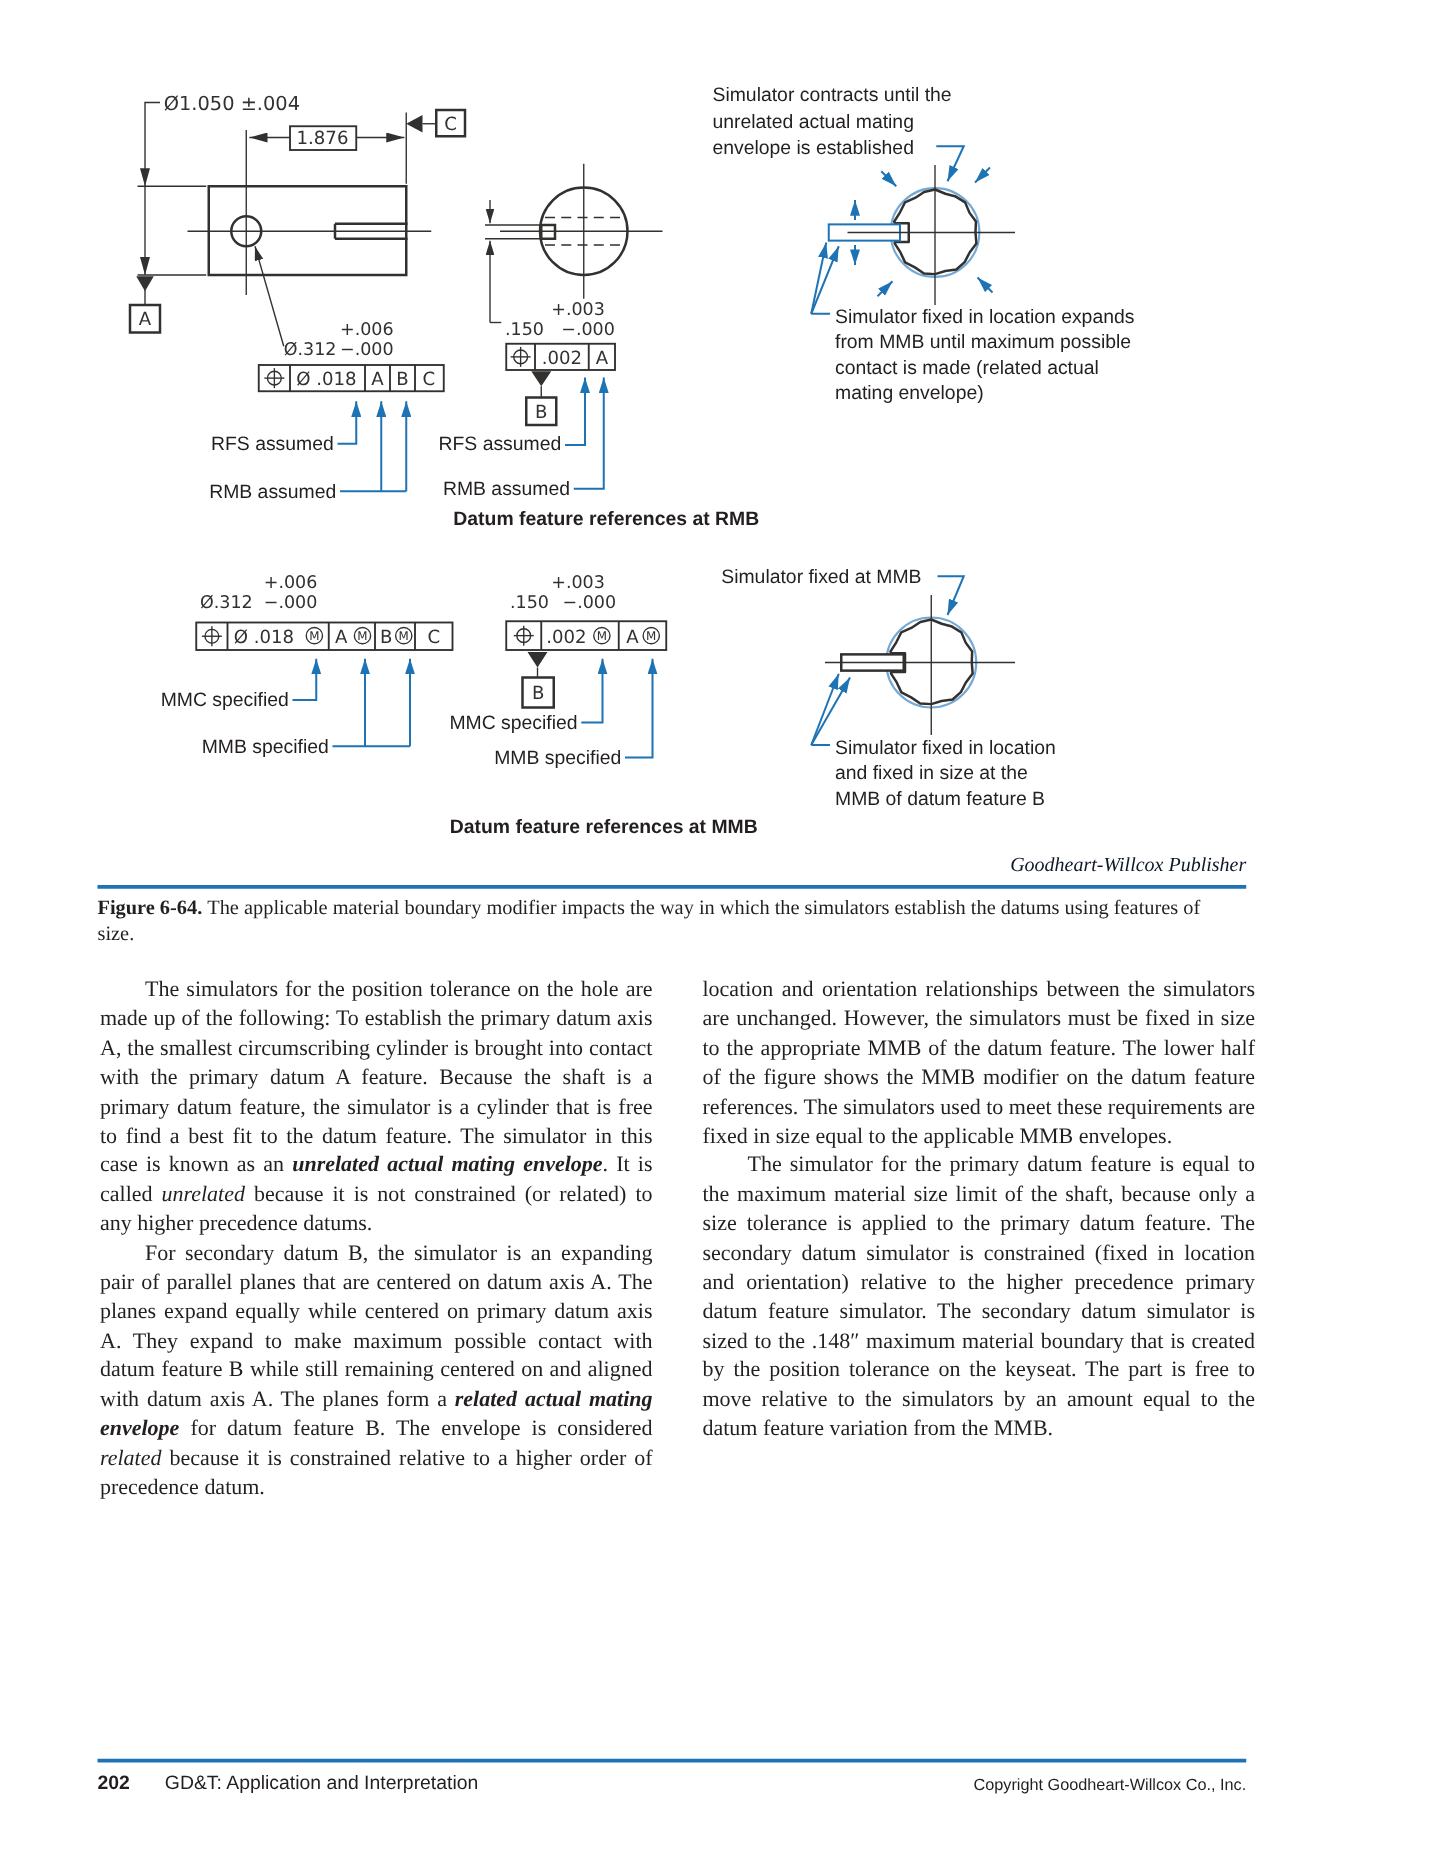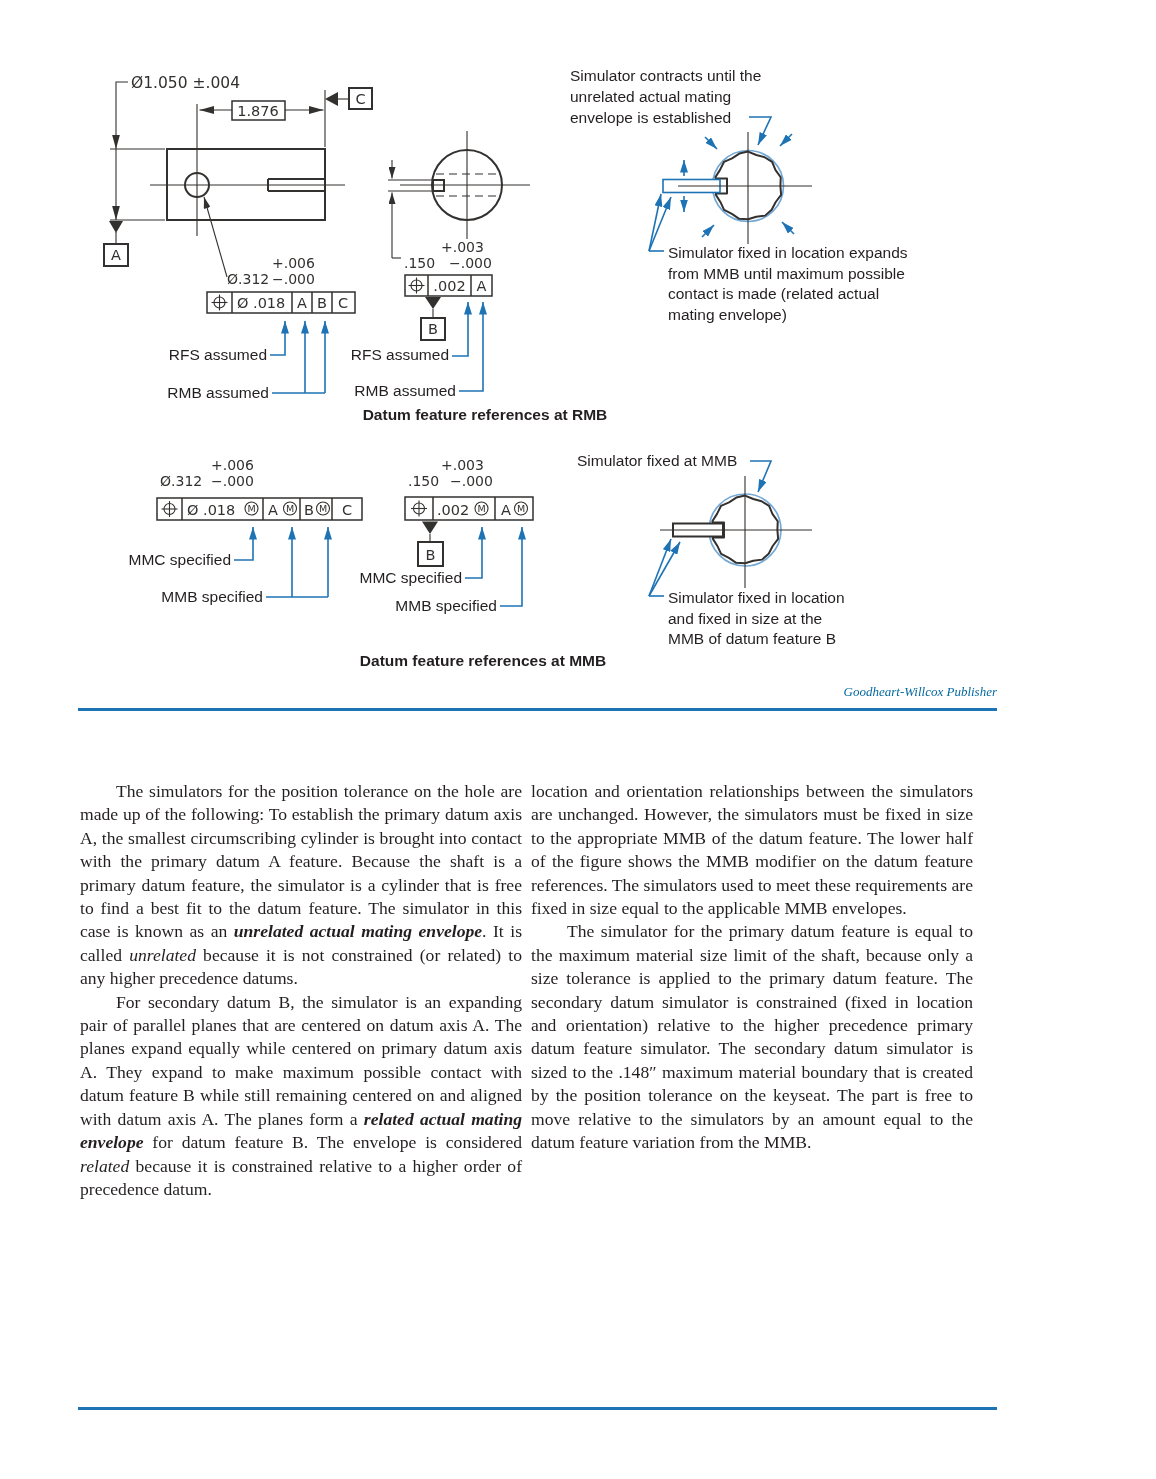--- a/index.html
+++ b/index.html
@@ -18,35 +18,35 @@
   .dt  { font-family:"DejaVu Sans", sans-serif; font-size:15.5px; fill:#33312f; }
   .dts { font-family:"DejaVu Sans", sans-serif; font-size:14px;   fill:#33312f; }
   .fcft{ font-family:"DejaVu Sans", sans-serif; font-size:14.5px; fill:#33312f; }
   .mm  { font-family:"DejaVu Sans", sans-serif; font-size:9.5px;  fill:#33312f; }
   .lb  { font-family:"Liberation Sans", sans-serif; font-size:15.5px; fill:#231f20; }
   .bcap{ font-family:"Liberation Sans", sans-serif; font-size:15.5px; font-weight:bold; fill:#231f20; }
   .tri { fill:#33312f; stroke:none; }
 
   #publisher {
     position:absolute; left:600px; top:684px; width:397px; text-align:right;
-    font-style:italic; font-size:13px; color:#0369a1;
+    font-style:italic; font-size:16px; color:#0f172a;
   }
   .rule { position:absolute; left:78px; width:919px; height:3px; background:#1e73b5; }
   #cap-rule { top:708px; }
   #caption {
     position:absolute; left:78px; top:716px; width:886px;
     font-size:16.3px; line-height:20.6px; color:#231f20;
   }
   #caption .capb { font-weight:bold; margin-right:4px; }
   .col {
     position:absolute; top:780px; width:442px;
     font-size:17.6px; line-height:23.4px; text-align:justify; color:#231f20;
   }
   #col-left  { left:80px; }
-  #col-right { left:531px; }
+  #col-right { left:562px; }
   .col p { margin:0; }
   .ind { text-indent:36px; }
   .bi { font-weight:bold; font-style:italic; }
   .it { font-style:italic;margin-top:32px; }
   .figref { color:#1e73b5; font-weight:bold; cursor:pointer; }
   #foot-rule { top:1407px; }
   #footer {
     position:absolute; left:78px; top:1418px; width:919px;
     font-family:"Liberation Sans", sans-serif; font-size:15.5px; color:#231f20;
   }
@@ -286,26 +286,33 @@
       <text class="lb" x="668" y="644">MMB of datum feature B</text>
     </g>
 
     <text class="bcap" x="483" y="666" text-anchor="middle">Datum feature references at MMB</text>
   </svg>
 
   <div id="publisher">Goodheart-Willcox Publisher</div>
 
   <div class="rule" id="cap-rule"></div>
 
+  <div id="caption">
+    <span class="capb">Figure 6-64.</span><span>The applicable material boundary modifier impacts the way in which the simulators establish the datums using features of size.</span>
+  </div>
 
   <div class="col" id="col-left">
     <p class="ind"><span>The simulators for the position tolerance on the hole are made up of the following: To establish the primary datum axis A, the smallest circumscribing cylinder is brought into contact with the primary datum A feature. Because the shaft is a primary datum feature, the simulator is a cylinder that is free to find a best fit to the datum feature. The simulator in this case is known as an </span><span class="bi">unrelated actual mating envelope</span><span>. It is called </span><span class="it">unrelated</span><span> because it is not constrained (or related) to any higher precedence datums.</span></p>
     <p class="ind"><span>For secondary datum B, the simulator is an expanding pair of parallel planes that are centered on datum axis A. The planes expand equally while centered on primary datum axis A. They expand to make maximum possible contact with datum feature B while still remaining centered on and aligned with datum axis A. The planes form a </span><span class="bi">related actual mating envelope</span><span> for datum feature B. The envelope is considered </span><span class="it">related</span><span> because it is constrained relative to a higher order of precedence datum.</span></p>
   </div>
 
   <div class="col" id="col-right">
     <p>location and orientation relationships between the simulators are unchanged. However, the simulators must be fixed in size to the appropriate MMB of the datum feature. The lower half of the figure shows the MMB modifier on the datum feature references. The simulators used to meet these requirements are fixed in size equal to the applicable MMB envelopes.</p>
     <p class="ind">The simulator for the primary datum feature is equal to the maximum material size limit of the shaft, because only a size tolerance is applied to the primary datum feature. The secondary datum simulator is constrained (fixed in location and orientation) relative to the higher precedence primary datum feature simulator. The secondary datum simulator is sized to the .148″ maximum material boundary that is created by the position tolerance on the keyseat. The part is free to move relative to the simulators by an amount equal to the datum feature variation from the MMB.</p>
   </div>
 
   <div class="rule" id="foot-rule"></div>
+  <div id="footer">
+    <span class="pgnum">202</span><span>GD&amp;T: Application and Interpretation</span>
+    <span class="copy">Copyright Goodheart-Willcox Co., Inc.</span>
+  </div>
 
 </div>
 
 </body></html>

